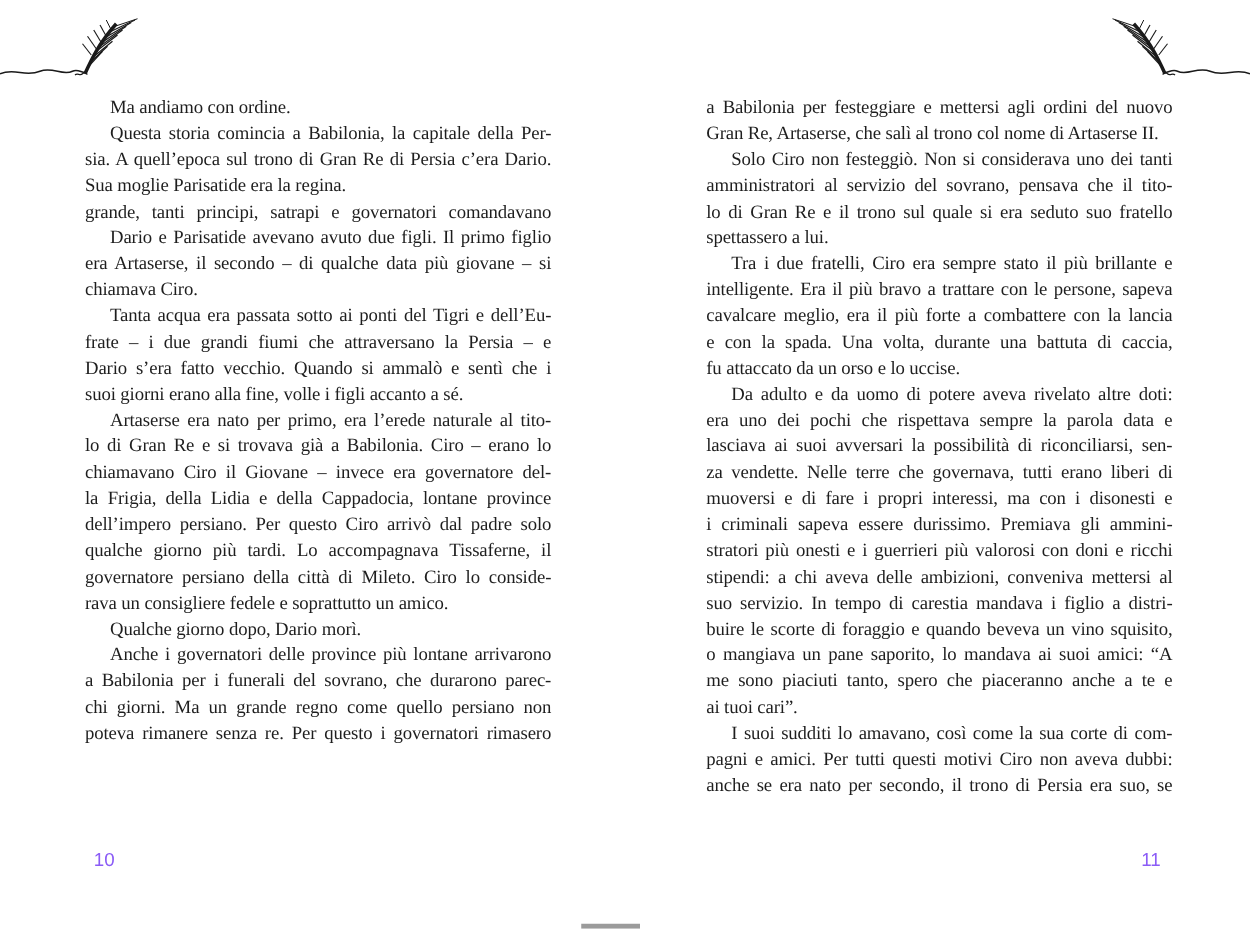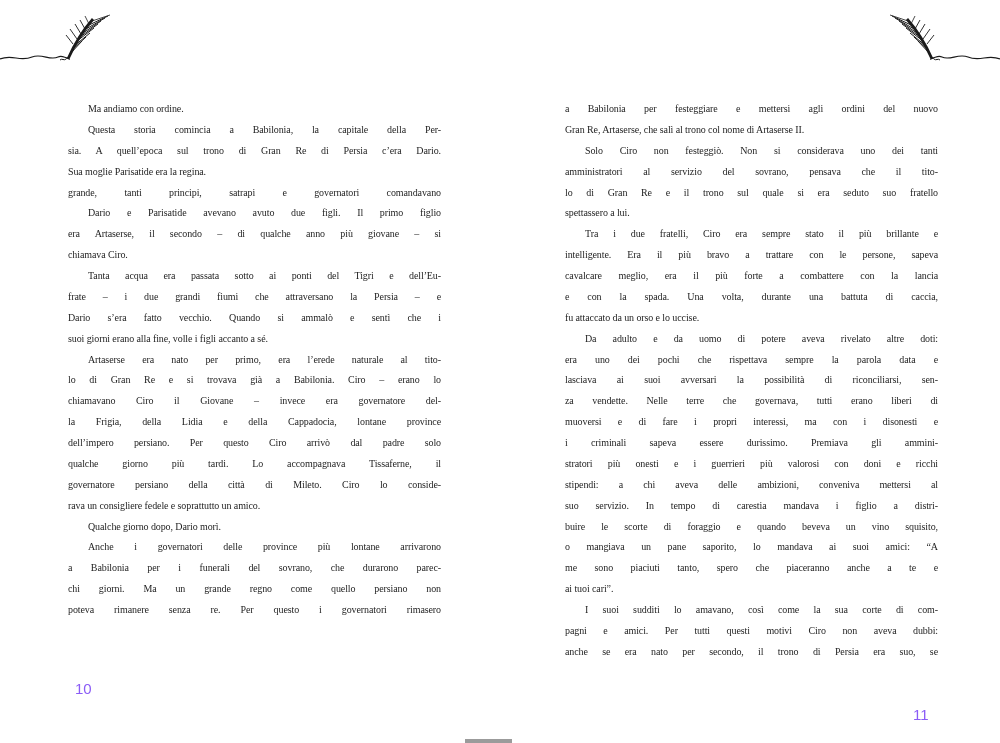--- a/index.html
+++ b/index.html
@@ -19,23 +19,23 @@
     position: absolute;
     top: 10px;
     width: 142px;
     height: 66px;
   }
   .feather.left { left: 0px; }
   .feather.right { left: 858px; transform: scaleX(-1); }
 
   .page-text {
     position: absolute;
-    top: 99px;
+    top: 76px;
     width: 373px;
-    font-size: 10px;
+    font-size: 15px;
     line-height: 20.88px;
     letter-spacing: -0.1px;
   }
   .page-text.left-col  { left: 68px; }
   .page-text.right-col { left: 565px; }
 
   .line {
     white-space: nowrap;
     height: 20.88px;
     text-align: justify;
@@ -46,21 +46,21 @@
 
   .page-number {
     position: absolute;
     top: 681px;
     font-size: 15px;
     line-height: 16px;
     color: #8b5cf6;
     font-family: "Liberation Sans", sans-serif;
   }
   .page-number.left  { left: 75px; }
-  .page-number.right { left: 913px; margin-top: 26px; }
+  .page-number.right { left: 913px; }
 
   .bottom-bar {
     position: absolute;
     left: 465px;
     top: 739px;
     width: 47px;
     height: 4px;
     background: #9b9b9b;
   }
 </style>
@@ -114,21 +114,21 @@
   </svg>
 
   <div class="page-text left-col">
     <div>
         <div class="line indent last">Ma andiamo con ordine.</div>
         <div class="line indent">Questa storia comincia a Babilonia, la capitale della Per-</div>
         <div class="line">sia. A quell’epoca sul trono di Gran Re di Persia c’era Dario.</div>
         <div class="line last">Sua moglie Parisatide era la regina.</div>
         <div class="line">grande, tanti principi, satrapi e governatori comandavano</div>
         <div class="line indent">Dario e Parisatide avevano avuto due figli. Il primo figlio</div>
-        <div class="line">era Artaserse, il secondo – di qualche anno più giovane – si</div>
+        <div class="line">era Artaserse, il secondo – di qualche data più giovane – si</div>
         <div class="line last">chiamava Ciro.</div>
         <div class="line indent">Tanta acqua era passata sotto ai ponti del Tigri e dell’Eu-</div>
         <div class="line">frate – i due grandi fiumi che attraversano la Persia – e</div>
         <div class="line">Dario s’era fatto vecchio. Quando si ammalò e sentì che i</div>
         <div class="line last">suoi giorni erano alla fine, volle i figli accanto a sé.</div>
         <div class="line indent">Artaserse era nato per primo, era l’erede naturale al tito-</div>
         <div class="line">lo di Gran Re e si trovava già a Babilonia. Ciro – erano lo</div>
         <div class="line">chiamavano Ciro il Giovane – invece era governatore del-</div>
         <div class="line">la Frigia, della Lidia e della Cappadocia, lontane province</div>
         <div class="line">dell’impero persiano. Per questo Ciro arrivò dal padre solo</div>

